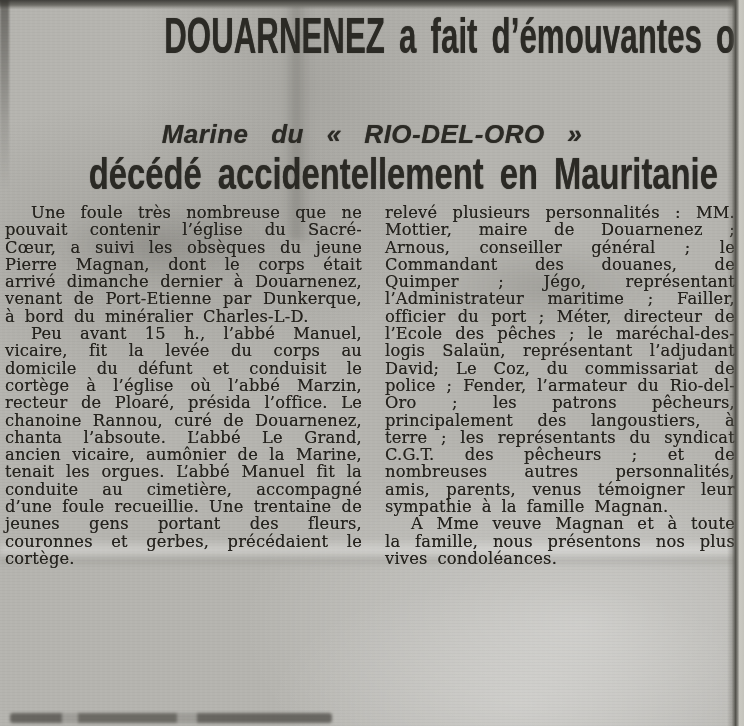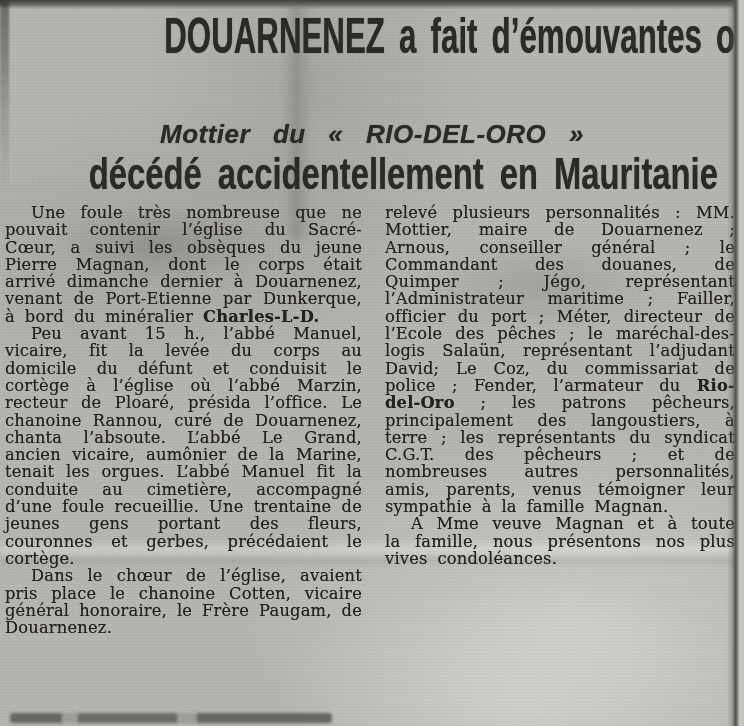--- a/index.html
+++ b/index.html
@@ -87,47 +87,46 @@
     position:absolute;top:204px;z-index:2;
     font-size:16.3px;line-height:17.3px;
     text-align:justify;word-spacing:4.5px;letter-spacing:.2px;
     color:#24221d;text-shadow:0 0 .6px rgba(36,34,29,.6);
   }
   .col-left{left:5px;width:357px;}
   .col-right{left:385px;width:350px;}
   .col p{margin:0;text-indent:26px;}
   .col p.no-indent{text-indent:0;}
   .col p.continues{text-align-last:justify;}
-  .col b{font-weight:700;}
+  .col b{font-weight:400;}
 </style>
 </head>
 <body>
 
 <div class="page">
 
   <div class="grain"></div>
   <div class="crease-v"></div>
   <div class="crease-h"></div>
   <div class="stain-a"></div>
   <div class="stain-b"></div>
 
   <div class="hl hl1">
     <span class="inner">DOUARNENEZ a fait d’émouvantes obsèques</span>
   </div>
   <div class="hl hl3">
-    <span class="inner">Mottier du « RIO-DEL-ORO »</span>
+    <span class="inner">Marine du « RIO-DEL-ORO »</span>
   </div>
   <div class="hl hl4">
     <span class="inner">décédé accidentellement en Mauritanie</span>
   </div>
 
   <div class="col col-left">
     <p><span>Une foule très nombreuse que ne pouvait contenir l’église du Sacré-Cœur, a suivi les obsèques du jeune Pierre Magnan, dont le corps était arrivé dimanche dernier à Douarnenez, venant de Port-Etienne par Dunkerque, à bord du minéralier </span><b>Charles-L-D.</b></p>
     <p><span>Peu avant 15 h., l’abbé Manuel, vicaire, fit la levée du corps au domicile du défunt et conduisit le cortège à l’église où l’abbé Marzin, recteur de Ploaré, présida l’office. Le chanoine Rannou, curé de Douarnenez, chanta l’absoute. L’abbé Le Grand, ancien vicaire, aumônier de la Marine, tenait les orgues. L’abbé Manuel fit la conduite au cimetière, accompagné d’une foule recueillie. Une trentaine de jeunes gens portant des fleurs, couronnes et gerbes, précédaient le cortège.</span></p>
-    <p><span>Dans le chœur de l’église, avaient pris place le chanoine Cotten, vicaire général honoraire, le Frère Paugam, de Douarnenez.</span></p>
   </div>
 
   <div class="col col-right">
     <p class="no-indent"><span>relevé plusieurs personnalités : MM. Mottier, maire de Douarnenez ; Arnous, conseiller général ; le Commandant des douanes, de Quimper ; Jégo, représentant l’Administrateur maritime ; Failler, officier du port ; Méter, directeur de l’Ecole des pêches ; le maréchal-des-logis Salaün, représentant l’adjudant David; Le Coz, du commissariat de police ; Fender, l’armateur du </span><b>Rio-del-Oro</b><span> ; les patrons pêcheurs, principalement des langoustiers, à terre ; les représentants du syndicat C.G.T. des pêcheurs ; et de nombreuses autres personnalités, amis, parents, venus témoigner leur sympathie à la famille Magnan.</span></p>
     <p><span>A Mme veuve Magnan et à toute la famille, nous présentons nos plus vives condoléances.</span></p>
   </div>
 
   <div class="smudge-bottom"></div>
   <div class="edge-top"></div>
   <div class="edge-right"></div>

